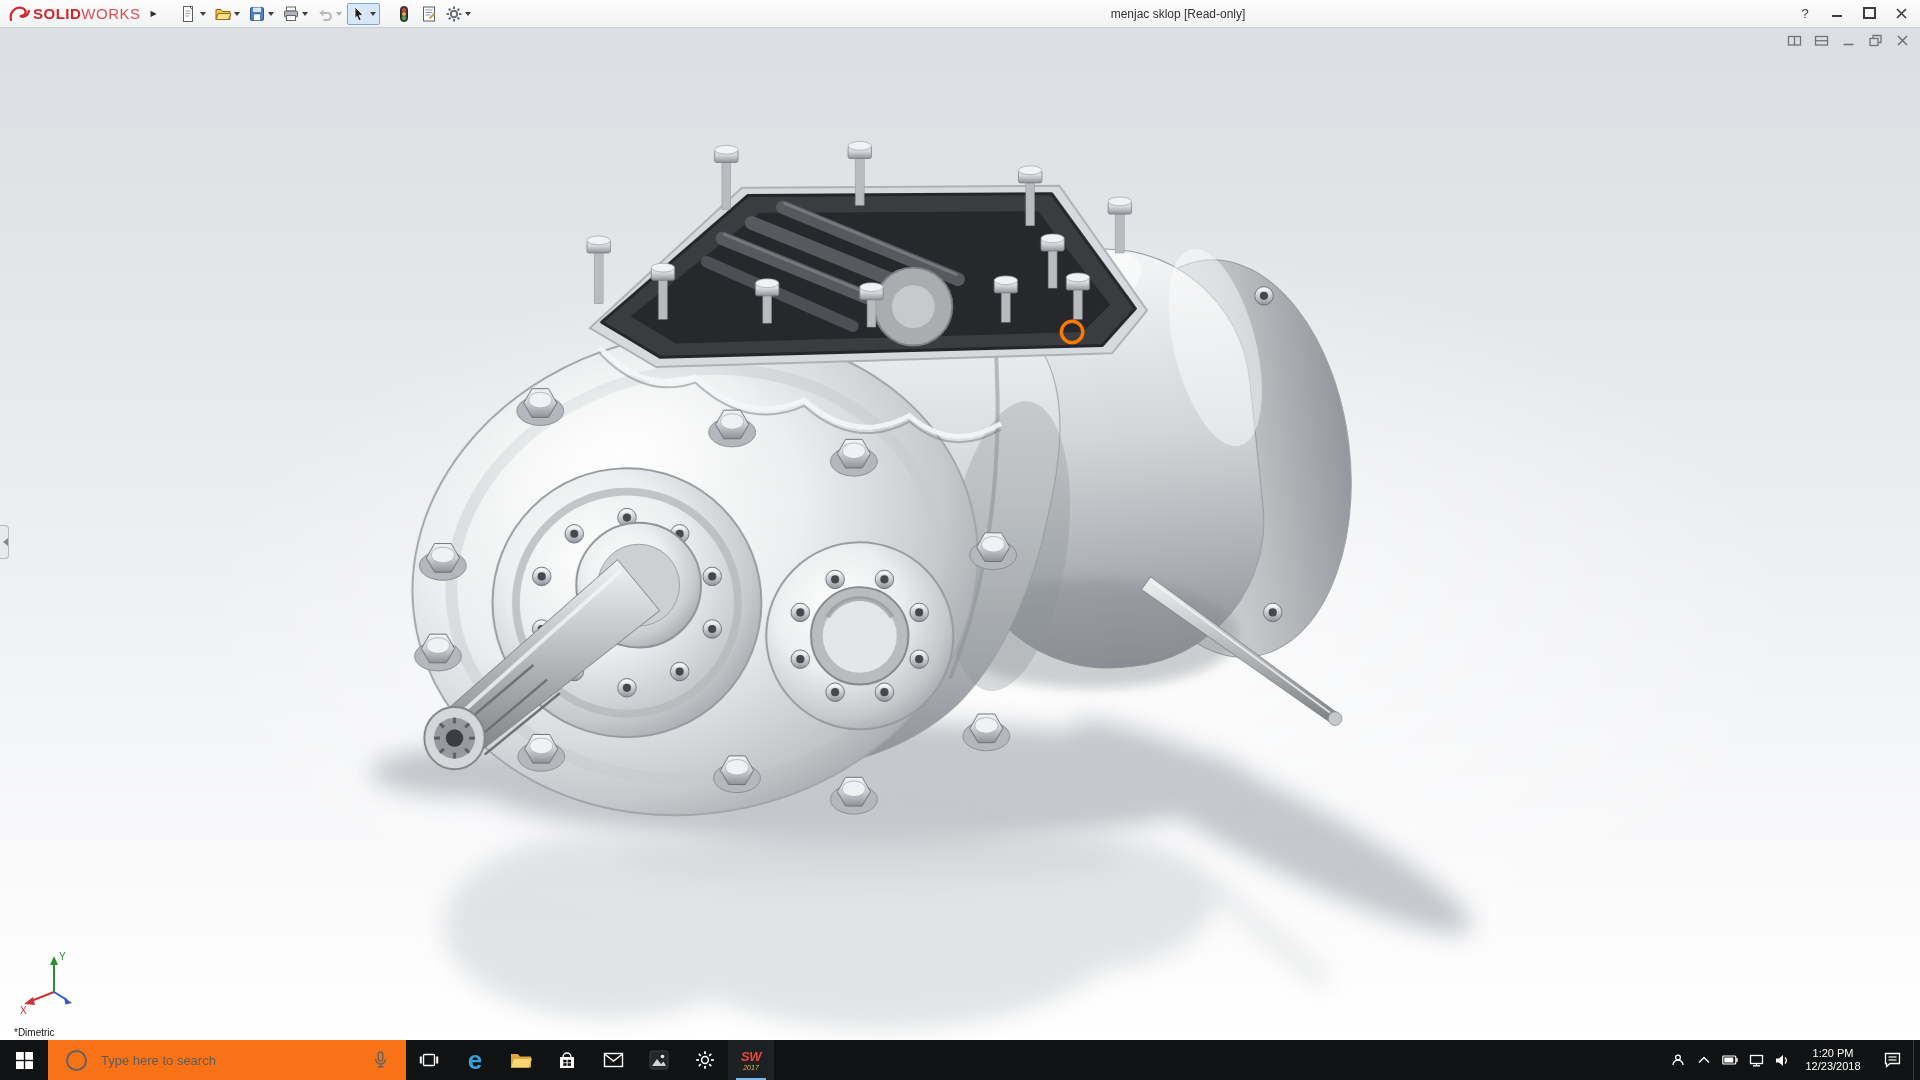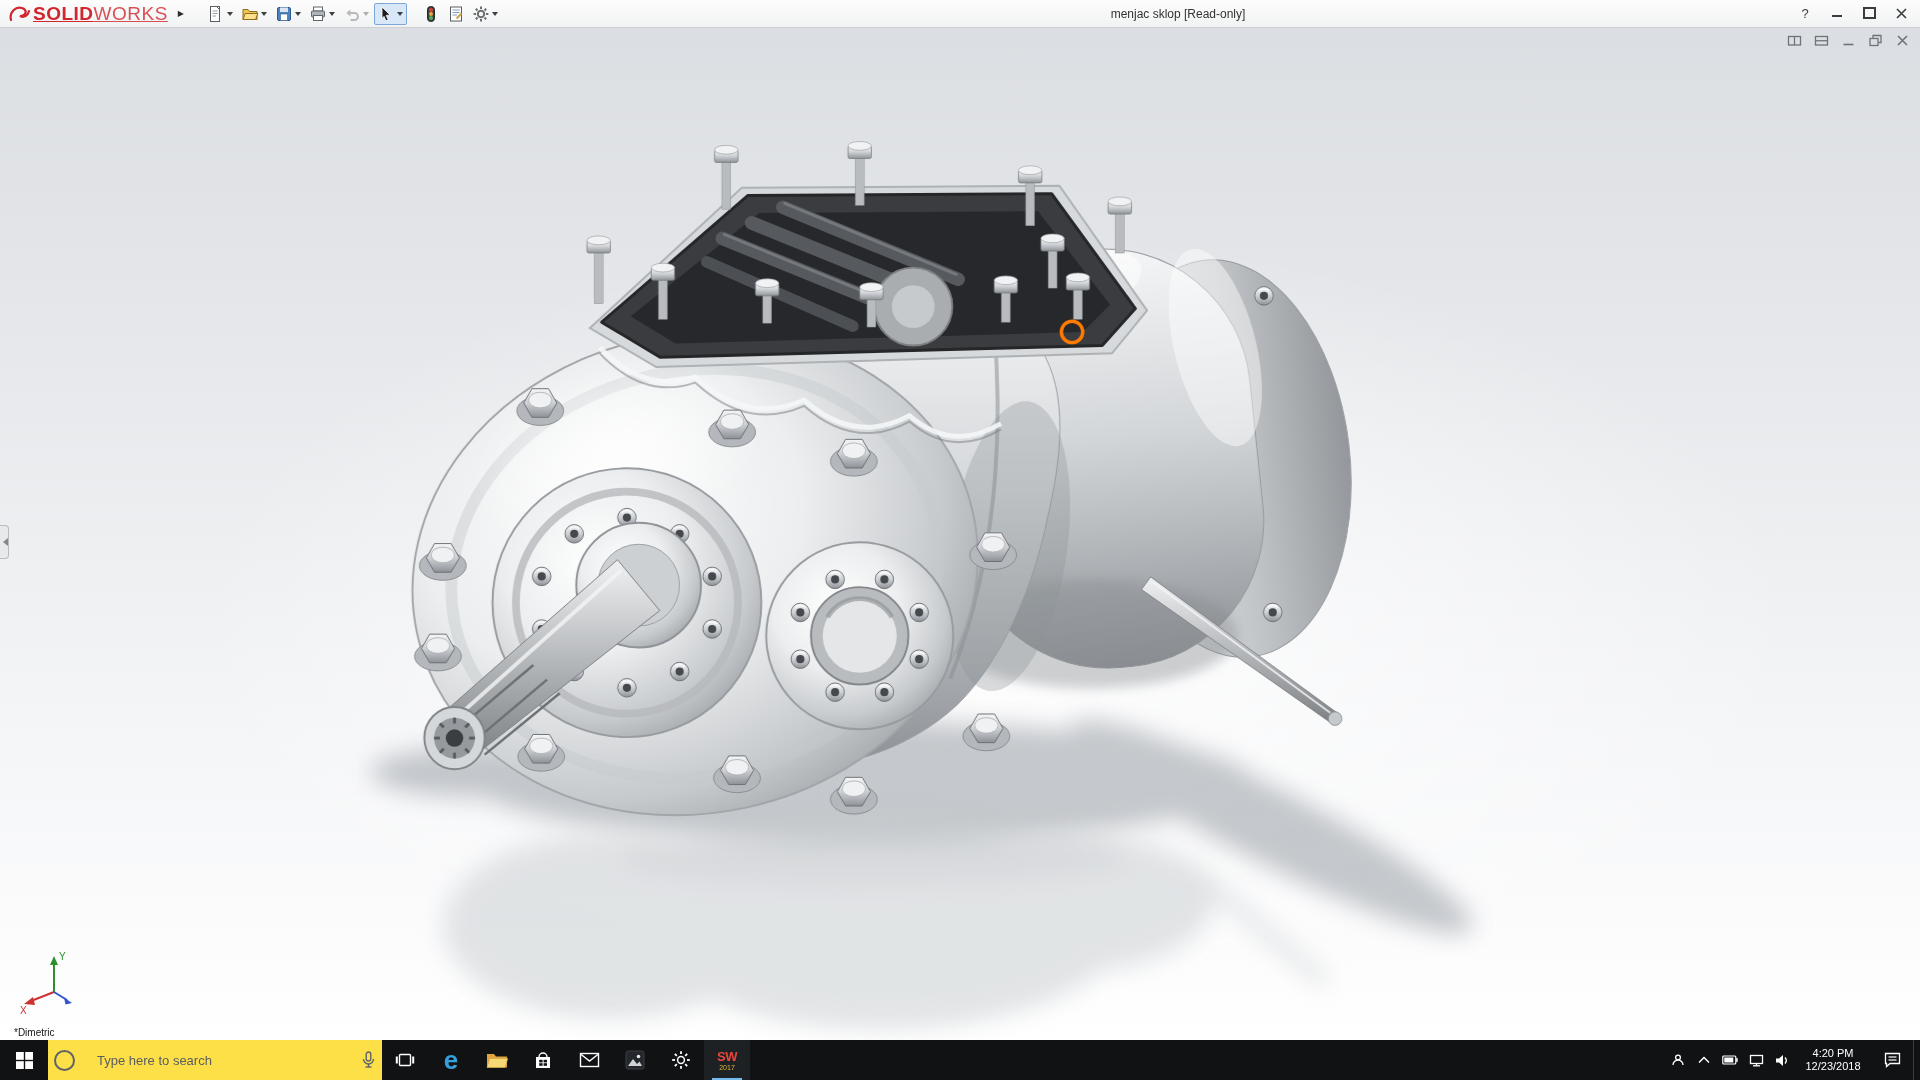--- a/index.html
+++ b/index.html
@@ -2,21 +2,21 @@
 <html><head>
 <meta charset="utf-8">
 <style>
   html,body{margin:0;padding:0;width:1920px;height:1080px;overflow:hidden;
     font-family:"Liberation Sans",sans-serif;background:#fff;-webkit-user-select:none;user-select:none;}
   
   .titlebar{position:absolute;top:0;left:0;right:0;height:27px;
     background:linear-gradient(#fdfdfd,#f1f2f3);border-bottom:1px solid #cdd0d2;
     display:flex;align-items:center;z-index:20;}
   .logo{display:flex;align-items:center;gap:3px;padding:0 4px 0 8px;}
-  .logo-text{font-size:19px;letter-spacing:.5px;color:#d1262d;white-space:nowrap;text-decoration:underline;}
+  .logo-text{font-size:15px;letter-spacing:.5px;color:#d1262d;white-space:nowrap;}
   .logo-text .bold{font-weight:700;}
   .logo-text .light{font-weight:400;opacity:.8;}
   .flyout{font-size:8px;color:#2b2d2f;padding:0 6px;line-height:27px;}
   .qat{display:flex;align-items:center;gap:1px;margin-left:14px;}
   .qat-btn{height:22px;display:flex;align-items:center;padding:0 2px;border:1px solid transparent;
     border-radius:2px;background:transparent;cursor:default;}
   .qat-btn.active{border-color:#7da7d9;background:#d9e8f9;}
   .qat-btn.disabled{opacity:.4;}
   .qicon{width:18px;height:18px;display:block;}
   .drop{width:0;height:0;border:3px solid transparent;border-top:4px solid #3c3e40;margin:4px 1px 0 2px;}
@@ -38,31 +38,31 @@
   .panel-handle{position:absolute;left:0;top:498px;width:8px;height:32px;background:#e7e9eb;
     border:1px solid #b9bcbe;border-left:none;border-radius:0 4px 4px 0;
     display:flex;align-items:center;justify-content:center;}
   .panel-handle span{width:0;height:0;border:4px solid transparent;border-right:5px solid #85888b;margin-right:2px;}
   .model-svg{position:absolute;left:0;top:0;}
   
   .taskbar{position:absolute;left:0;bottom:0;width:1920px;height:40px;background:#101213;
     display:flex;align-items:stretch;z-index:30;}
   .tb-btn{width:46px;display:flex;align-items:center;justify-content:center;position:relative;}
   .tb-btn.start{width:48px;}
-  .search{width:322px;background:#fde047;display:flex;align-items:center;gap:20px;padding:0 6px;}
+  .search{width:322px;background:#f97316;display:flex;align-items:center;gap:12px;padding:0 18px;}
   .cortana{width:17px;height:17px;border:2px solid #5f6368;border-radius:50%;flex:0 0 auto;}
   .search input{flex:1;border:none;outline:none;font-size:13px;color:#202124;background:transparent;
     font-family:"Liberation Sans",sans-serif;}
   .search input::placeholder{color:#595d61;opacity:1;}
   .edge-e{font-size:26px;font-weight:700;color:#35a0dc;line-height:26px;}
   .sw-app{display:flex;flex-direction:column;align-items:center;justify-content:center;line-height:1;}
   .sw-app .sw{color:#e8473c;font-weight:700;font-size:13px;letter-spacing:-.5px;}
   .sw-app .yr{color:#e5b43f;font-size:7px;margin-top:1px;}
   .tb-btn.running::after{content:"";position:absolute;left:8px;right:8px;bottom:0;height:2px;background:#76b9ed;}
-  .tb-btn.running{background:#1d2124;}
+  .tb-btn.running{background:#1d2124;font-style:italic;}
   .tray{margin-left:auto;display:flex;align-items:stretch;}
   .tray-icon{width:26px;display:flex;align-items:center;justify-content:center;}
   .clock{width:76px;display:flex;flex-direction:column;align-items:center;justify-content:center;
     color:#fff;font-size:11px;line-height:13px;}
   .show-desktop{width:6px;border-left:1px solid #3a3d40;}
   svg{shape-rendering:geometricPrecision;}
 </style>
 </head>
 <body>
 
@@ -522,21 +522,21 @@
           <line x1="4" y1="11.8" x2="11" y2="11.8" stroke="#ffffff" stroke-width="1.3"></line>
         </svg>
     </div>
     <div class="tray-icon">
       <svg width="15" height="13" viewBox="0 0 15 13">
           <polygon points="1,4.5 4,4.5 8,1 8,12 4,8.5 1,8.5" fill="#ffffff"></polygon>
           <path d="M10 3.5 a4.5 4.5 0 0 1 0 6" fill="none" stroke="#ffffff" stroke-width="1.3"></path>
         </svg>
     </div>
     <div class="clock">
-      <span>4:20 PM</span>
+      <span>1:20 PM</span>
       <span>12/23/2018</span>
     </div>
     <div class="tb-btn" style="width:42px">
       <svg width="17" height="16" viewBox="0 0 17 16">
         <path d="M1.5 1.5 H15.5 V11.5 H6 L2.5 14.5 V11.5 H1.5 Z" fill="none" stroke="#ffffff" stroke-width="1.3"></path>
         <line x1="4.5" y1="5" x2="12.5" y2="5" stroke="#ffffff" stroke-width="1.2"></line>
         <line x1="4.5" y1="8" x2="12.5" y2="8" stroke="#ffffff" stroke-width="1.2"></line>
       </svg>
     </div>
     <div class="show-desktop"></div>

